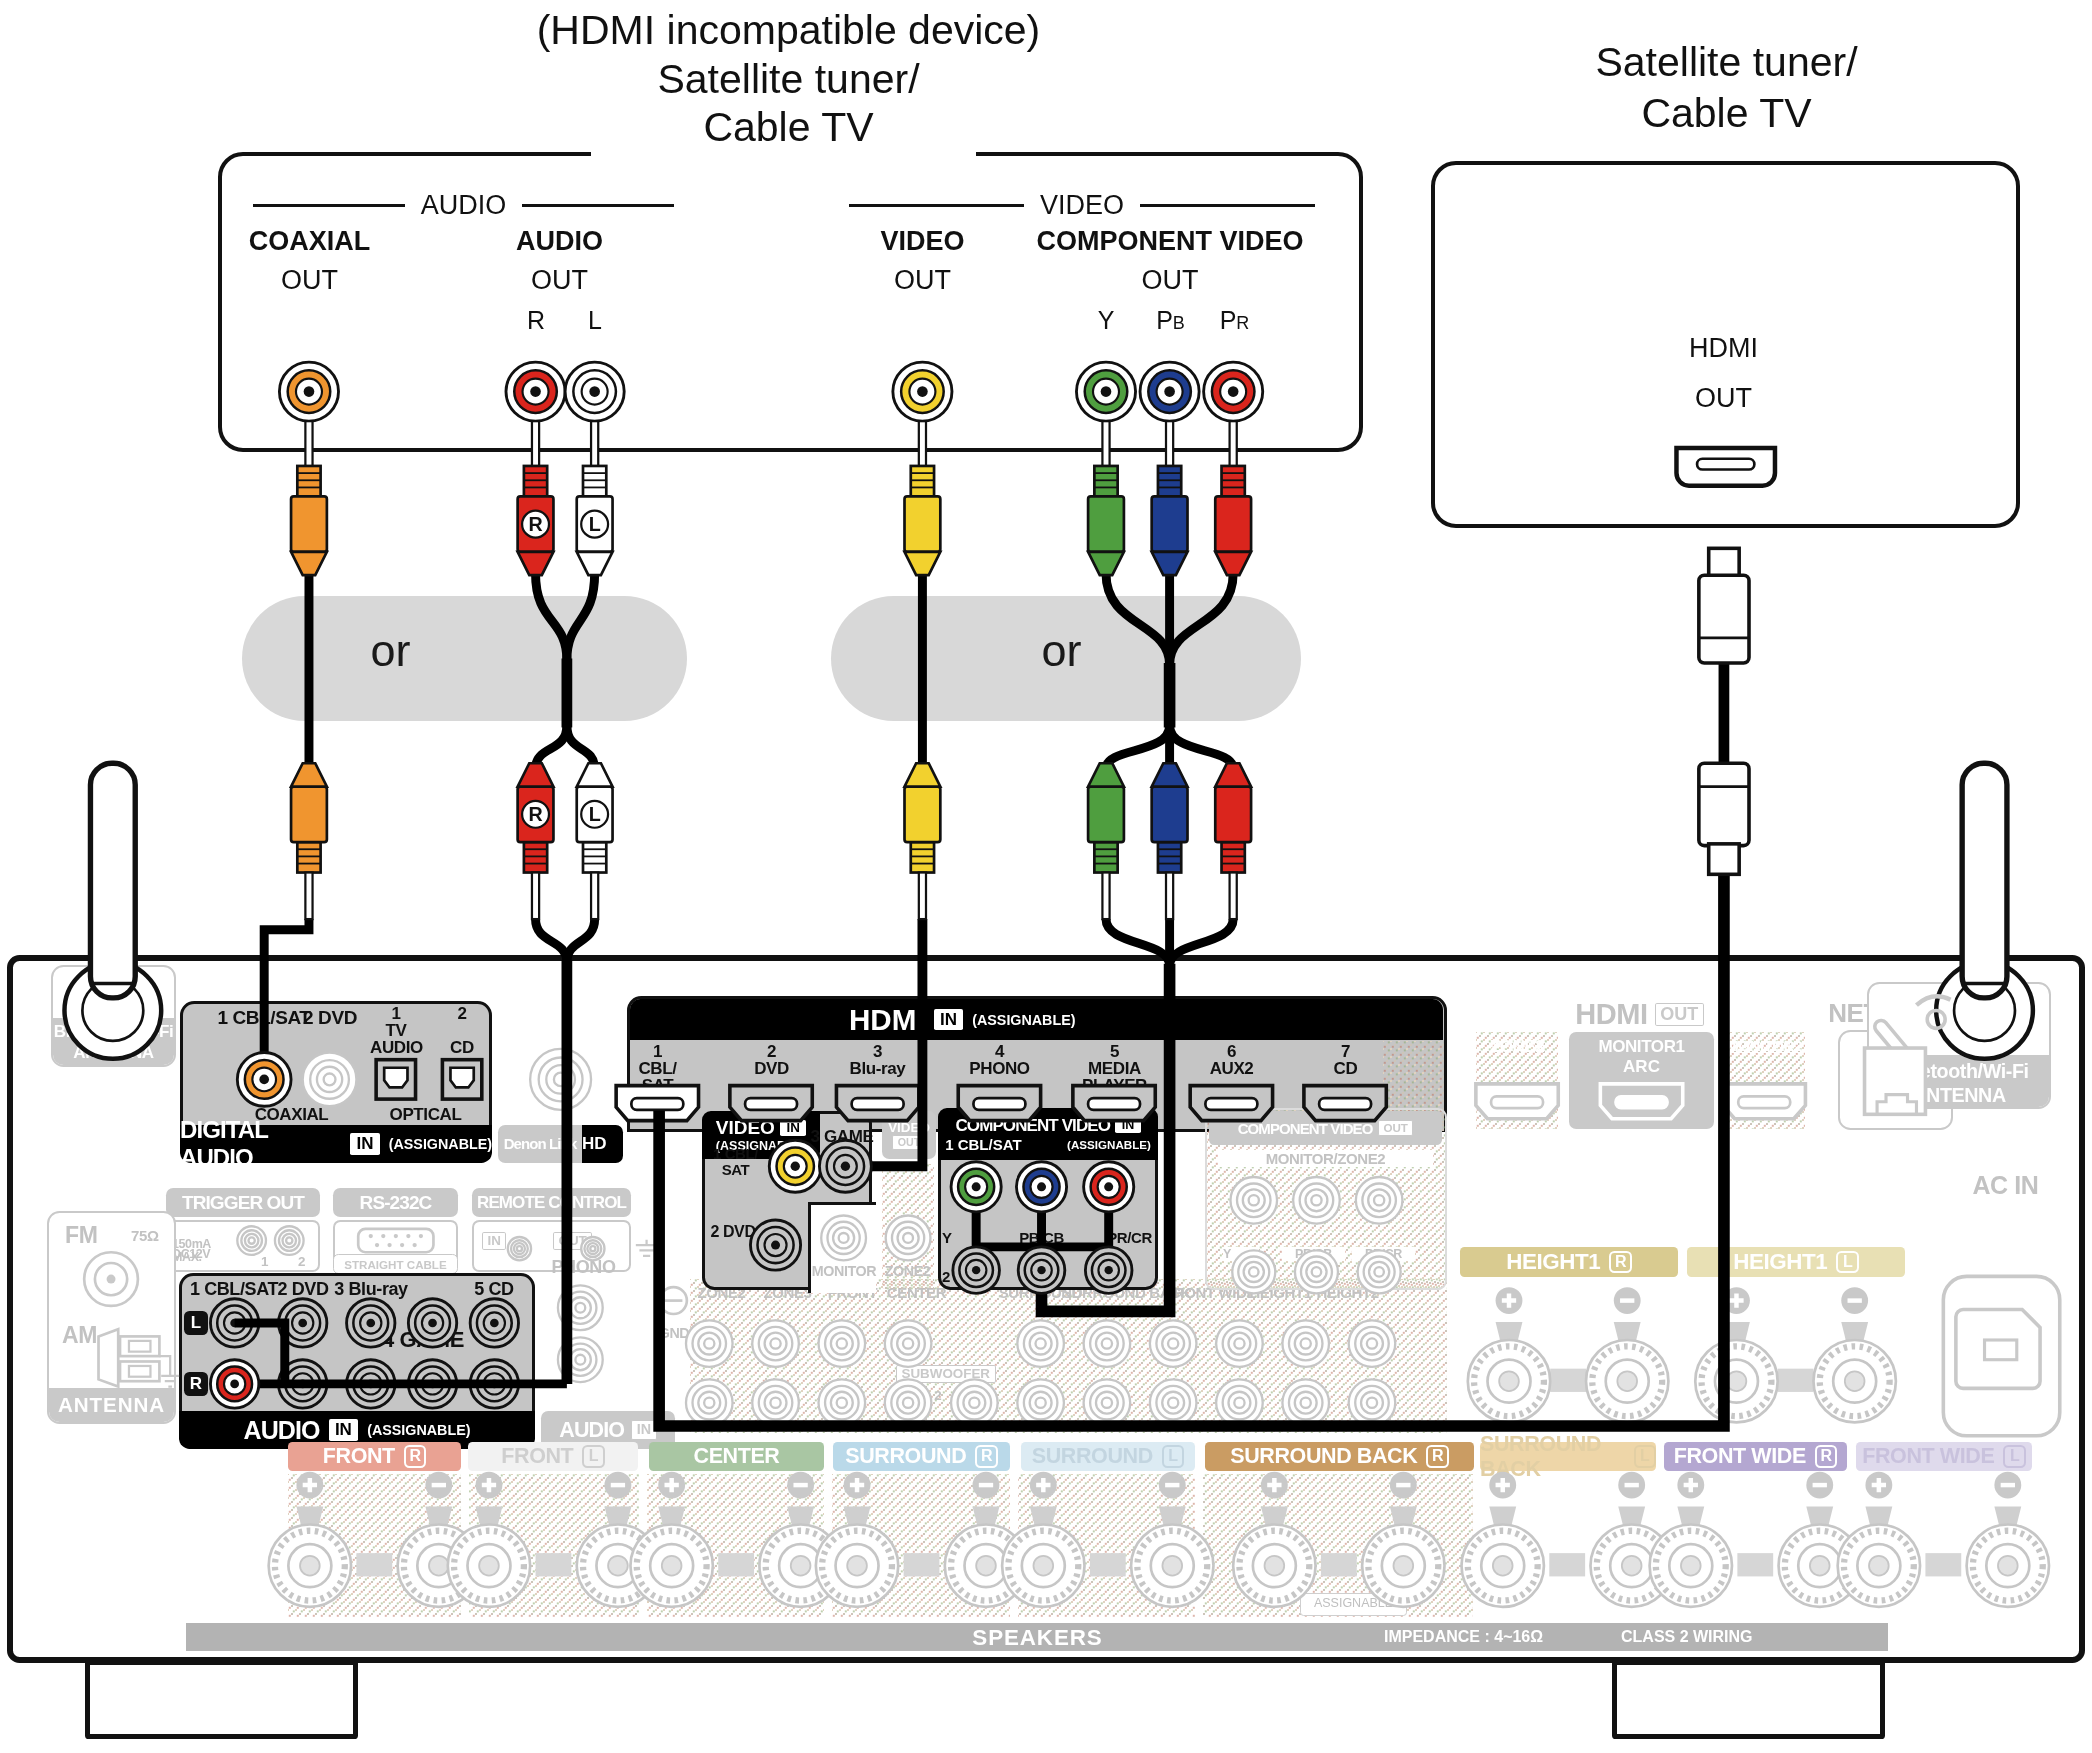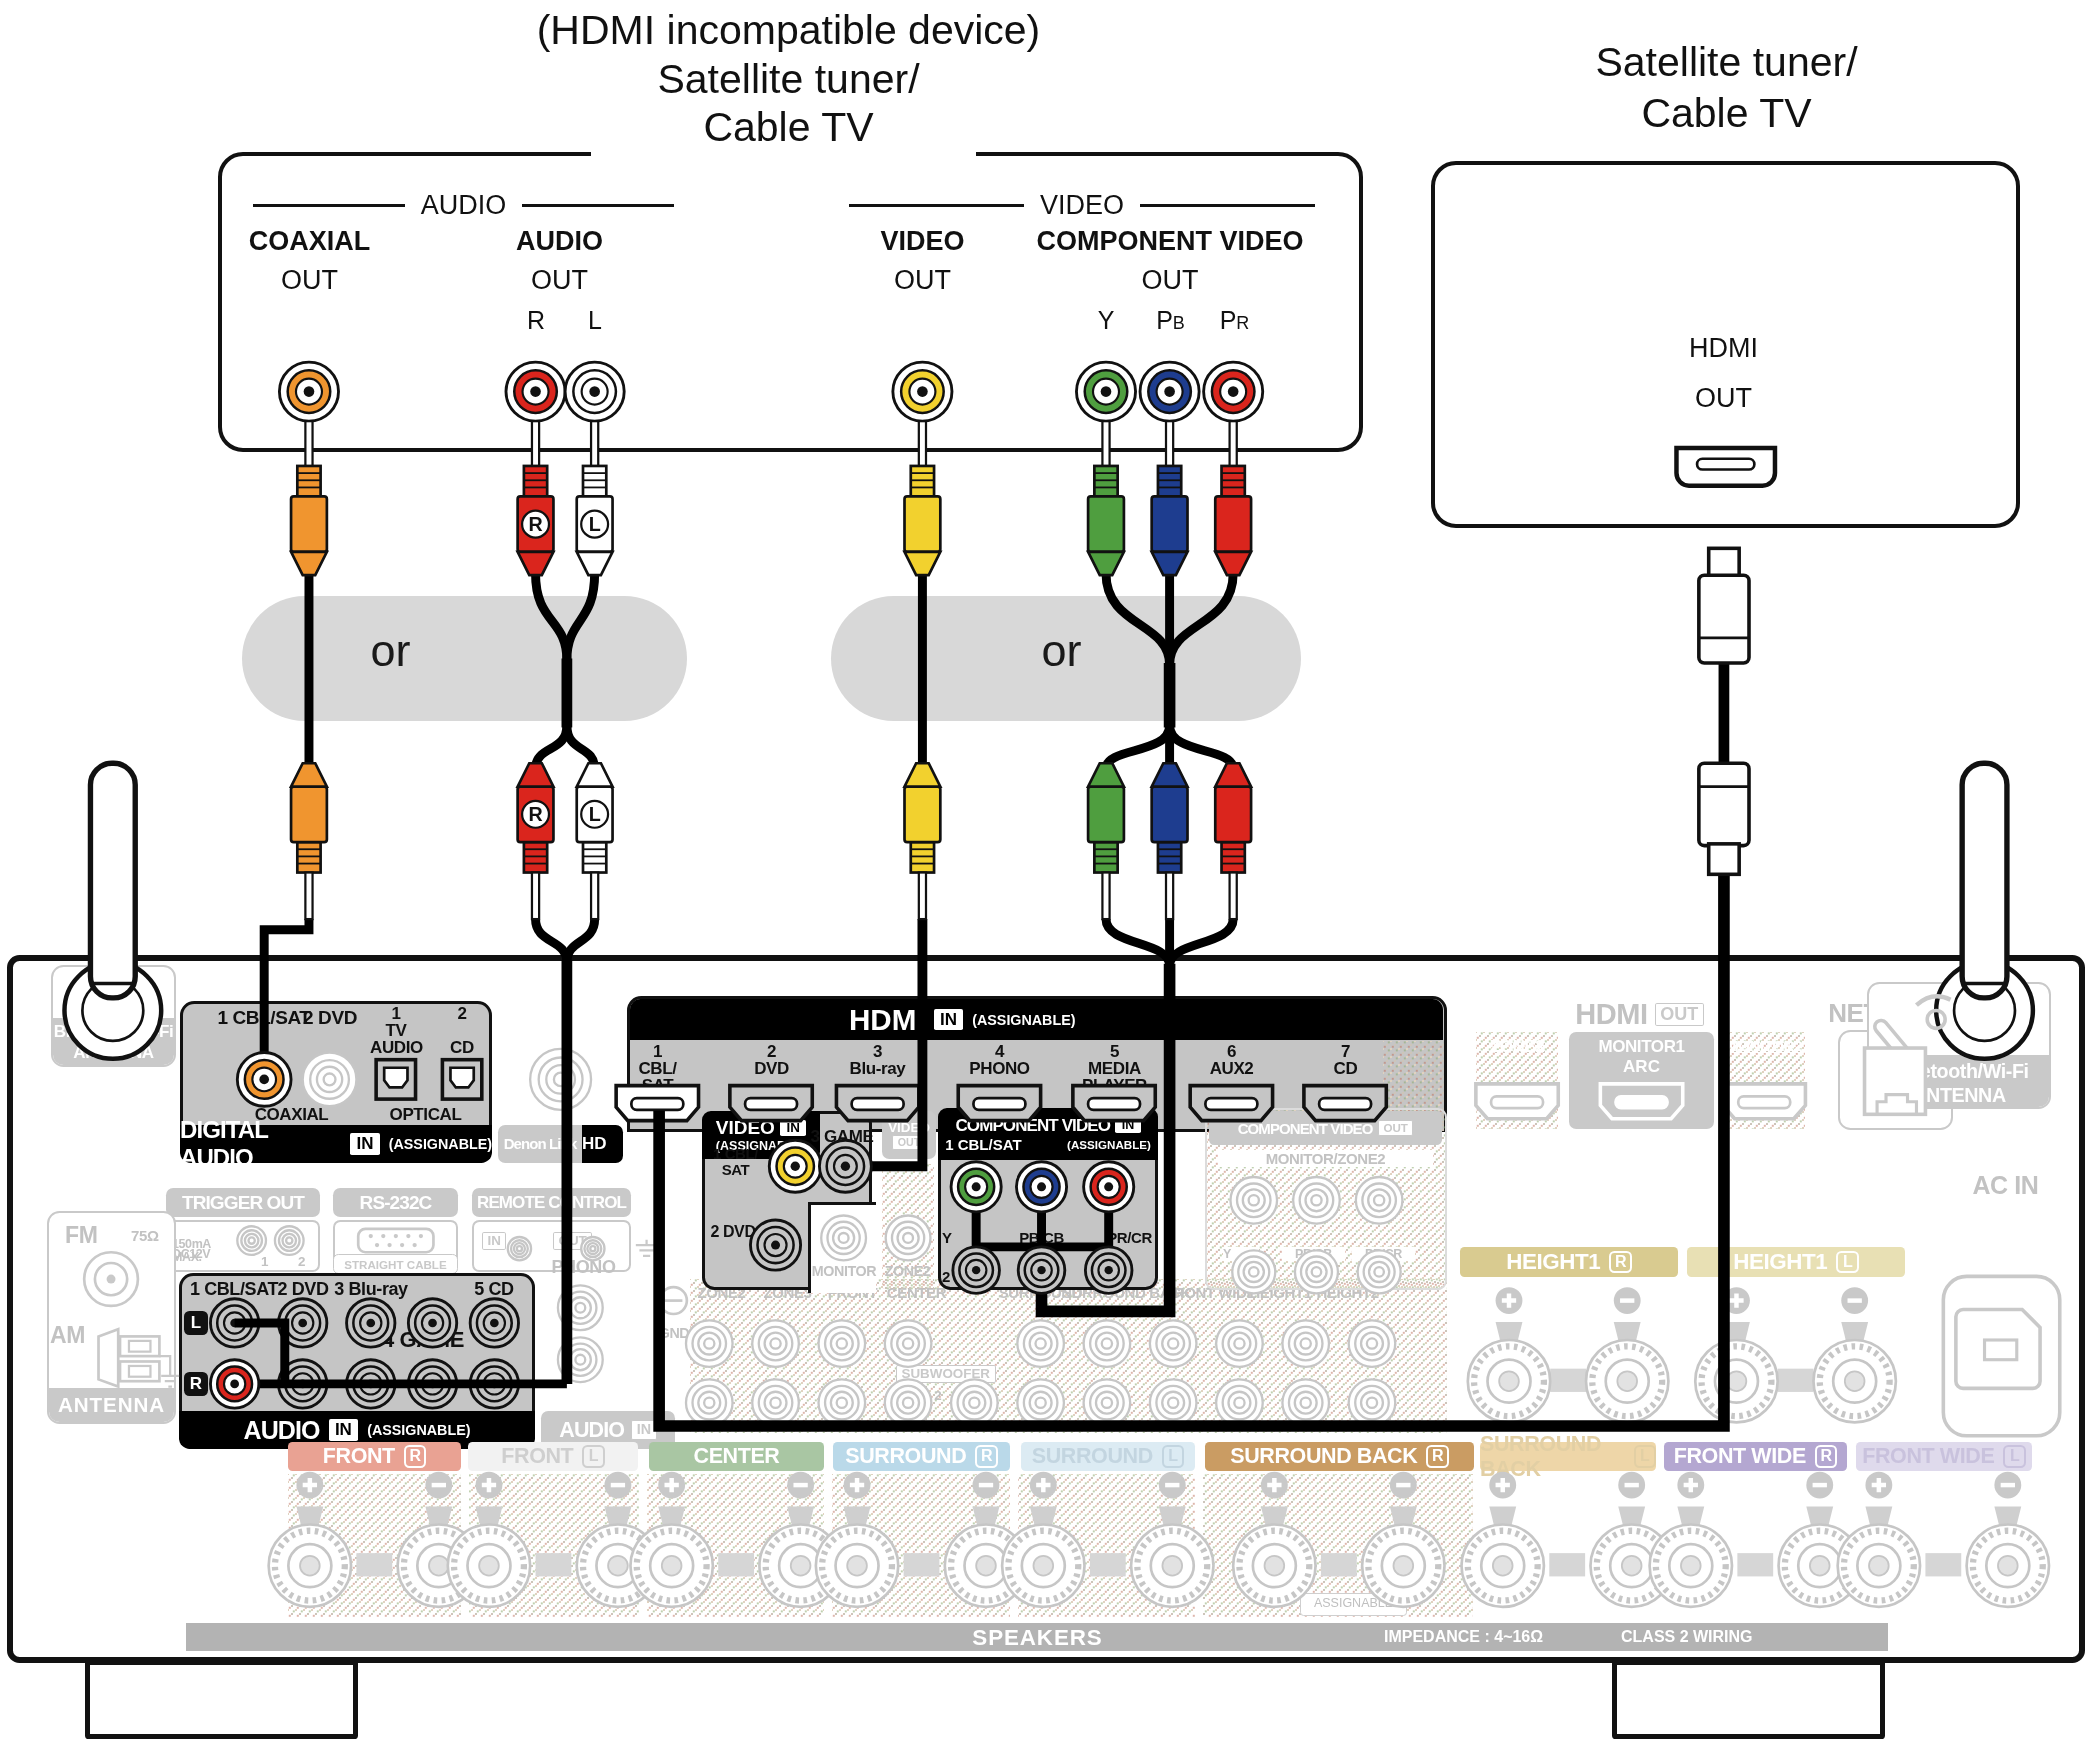--- a/index.html
+++ b/index.html
@@ -146,21 +146,21 @@
     <div class="gband" style="position: absolute; left: 333px; top: 1188px; width: 125px; height: 29px; font-size: 19px; line-height: 29px; border-radius: 7.2px; letter-spacing: -0.9px;">RS-232C</div>
     <div class="gb abs" style="position: absolute; left: 333px; top: 1220px; width: 125px; height: 52px; border-radius: 7.2px;"></div>
     <div class="gband" style="position: absolute; left: 333px; top: 1254px; width: 125px; height: 19.7px; font-size: 11.6px; line-height: 19.7px; border-radius: 5.4px; background: rgb(255, 255, 255); color: rgb(201, 201, 201); border: 1.8px solid rgb(201, 201, 201);">STRAIGHT CABLE</div>
     <div class="gband" style="position: absolute; left: 472px; top: 1188px; width: 159px; height: 29px; font-size: 17px; line-height: 29px; border-radius: 7.2px; letter-spacing: -0.9px;">REMOTE CONTROL</div>
     <div class="gb abs" style="position: absolute; left: 472px; top: 1220px; width: 159px; height: 52px; border-radius: 7.2px;"></div>
     <div class="obox abs" style="position: absolute; left: 482px; top: 1232px; font-size: 13.4px;">IN</div>
     <div class="obox abs" style="position: absolute; left: 553px; top: 1232px; font-size: 13.4px;">OUT</div>
     <div class="gb abs" style="position: absolute; left: 47px; top: 1211px; width: 129px; height: 213px; overflow: hidden;">
       <span class="gt abs" style="left: 16px; top: 9px; font-size: 23px;">FM</span>
       <span class="gt abs" style="left: 82px; top: 14.3px; font-size: 15px;">75Ω</span>
-      <span class="gt abs" style="left: 1px; top: 109px; font-size: 23px;">AM</span>
+      <span class="gt abs" style="left: 13px; top: 109px; font-size: 23px;">AM</span>
       <div class="gband abs" style="left: 0px; bottom: 0px; width: 100%; height: 34px; font-size: 20.6px; line-height: 34px; letter-spacing: 0.9px;">ANTENNA</div>
     </div>
     <div class="sec abs" style="position: absolute; left: 179px; top: 1273px; width: 356px; height: 176px;"></div>
     <div class="kt" style="position: absolute; left: 184px; top: 1279px; width: 100px; text-align: center; font-size: 18px;">1 CBL/SAT</div>
     <div class="kt" style="position: absolute; left: 253px; top: 1279px; width: 100px; text-align: center; font-size: 18px;">2 DVD</div>
     <div class="kt" style="position: absolute; left: 321px; top: 1279px; width: 100px; text-align: center; font-size: 18px;">3 Blu-ray</div>
     <div class="kt" style="position: absolute; left: 382px; top: 1279px; width: 100px; font-size: 22px; margin-top: 48px;">4 GAME</div>
     <div class="kt" style="position: absolute; left: 444px; top: 1279px; width: 100px; text-align: center; font-size: 18px;">5 CD</div>
     <div class="b" style="position: absolute; left: 184px; top: 1311px; width: 24px; text-align: center; font-size: 17px; color: rgb(255, 255, 255); background: rgb(17, 17, 17); border-radius: 5.4px; height: 24px; line-height: 24px;">L</div>
     <div class="b" style="position: absolute; left: 184px; top: 1372px; width: 24px; text-align: center; font-size: 17px; color: rgb(255, 255, 255); background: rgb(17, 17, 17); border-radius: 5.4px; height: 24px; line-height: 24px;">R</div>

